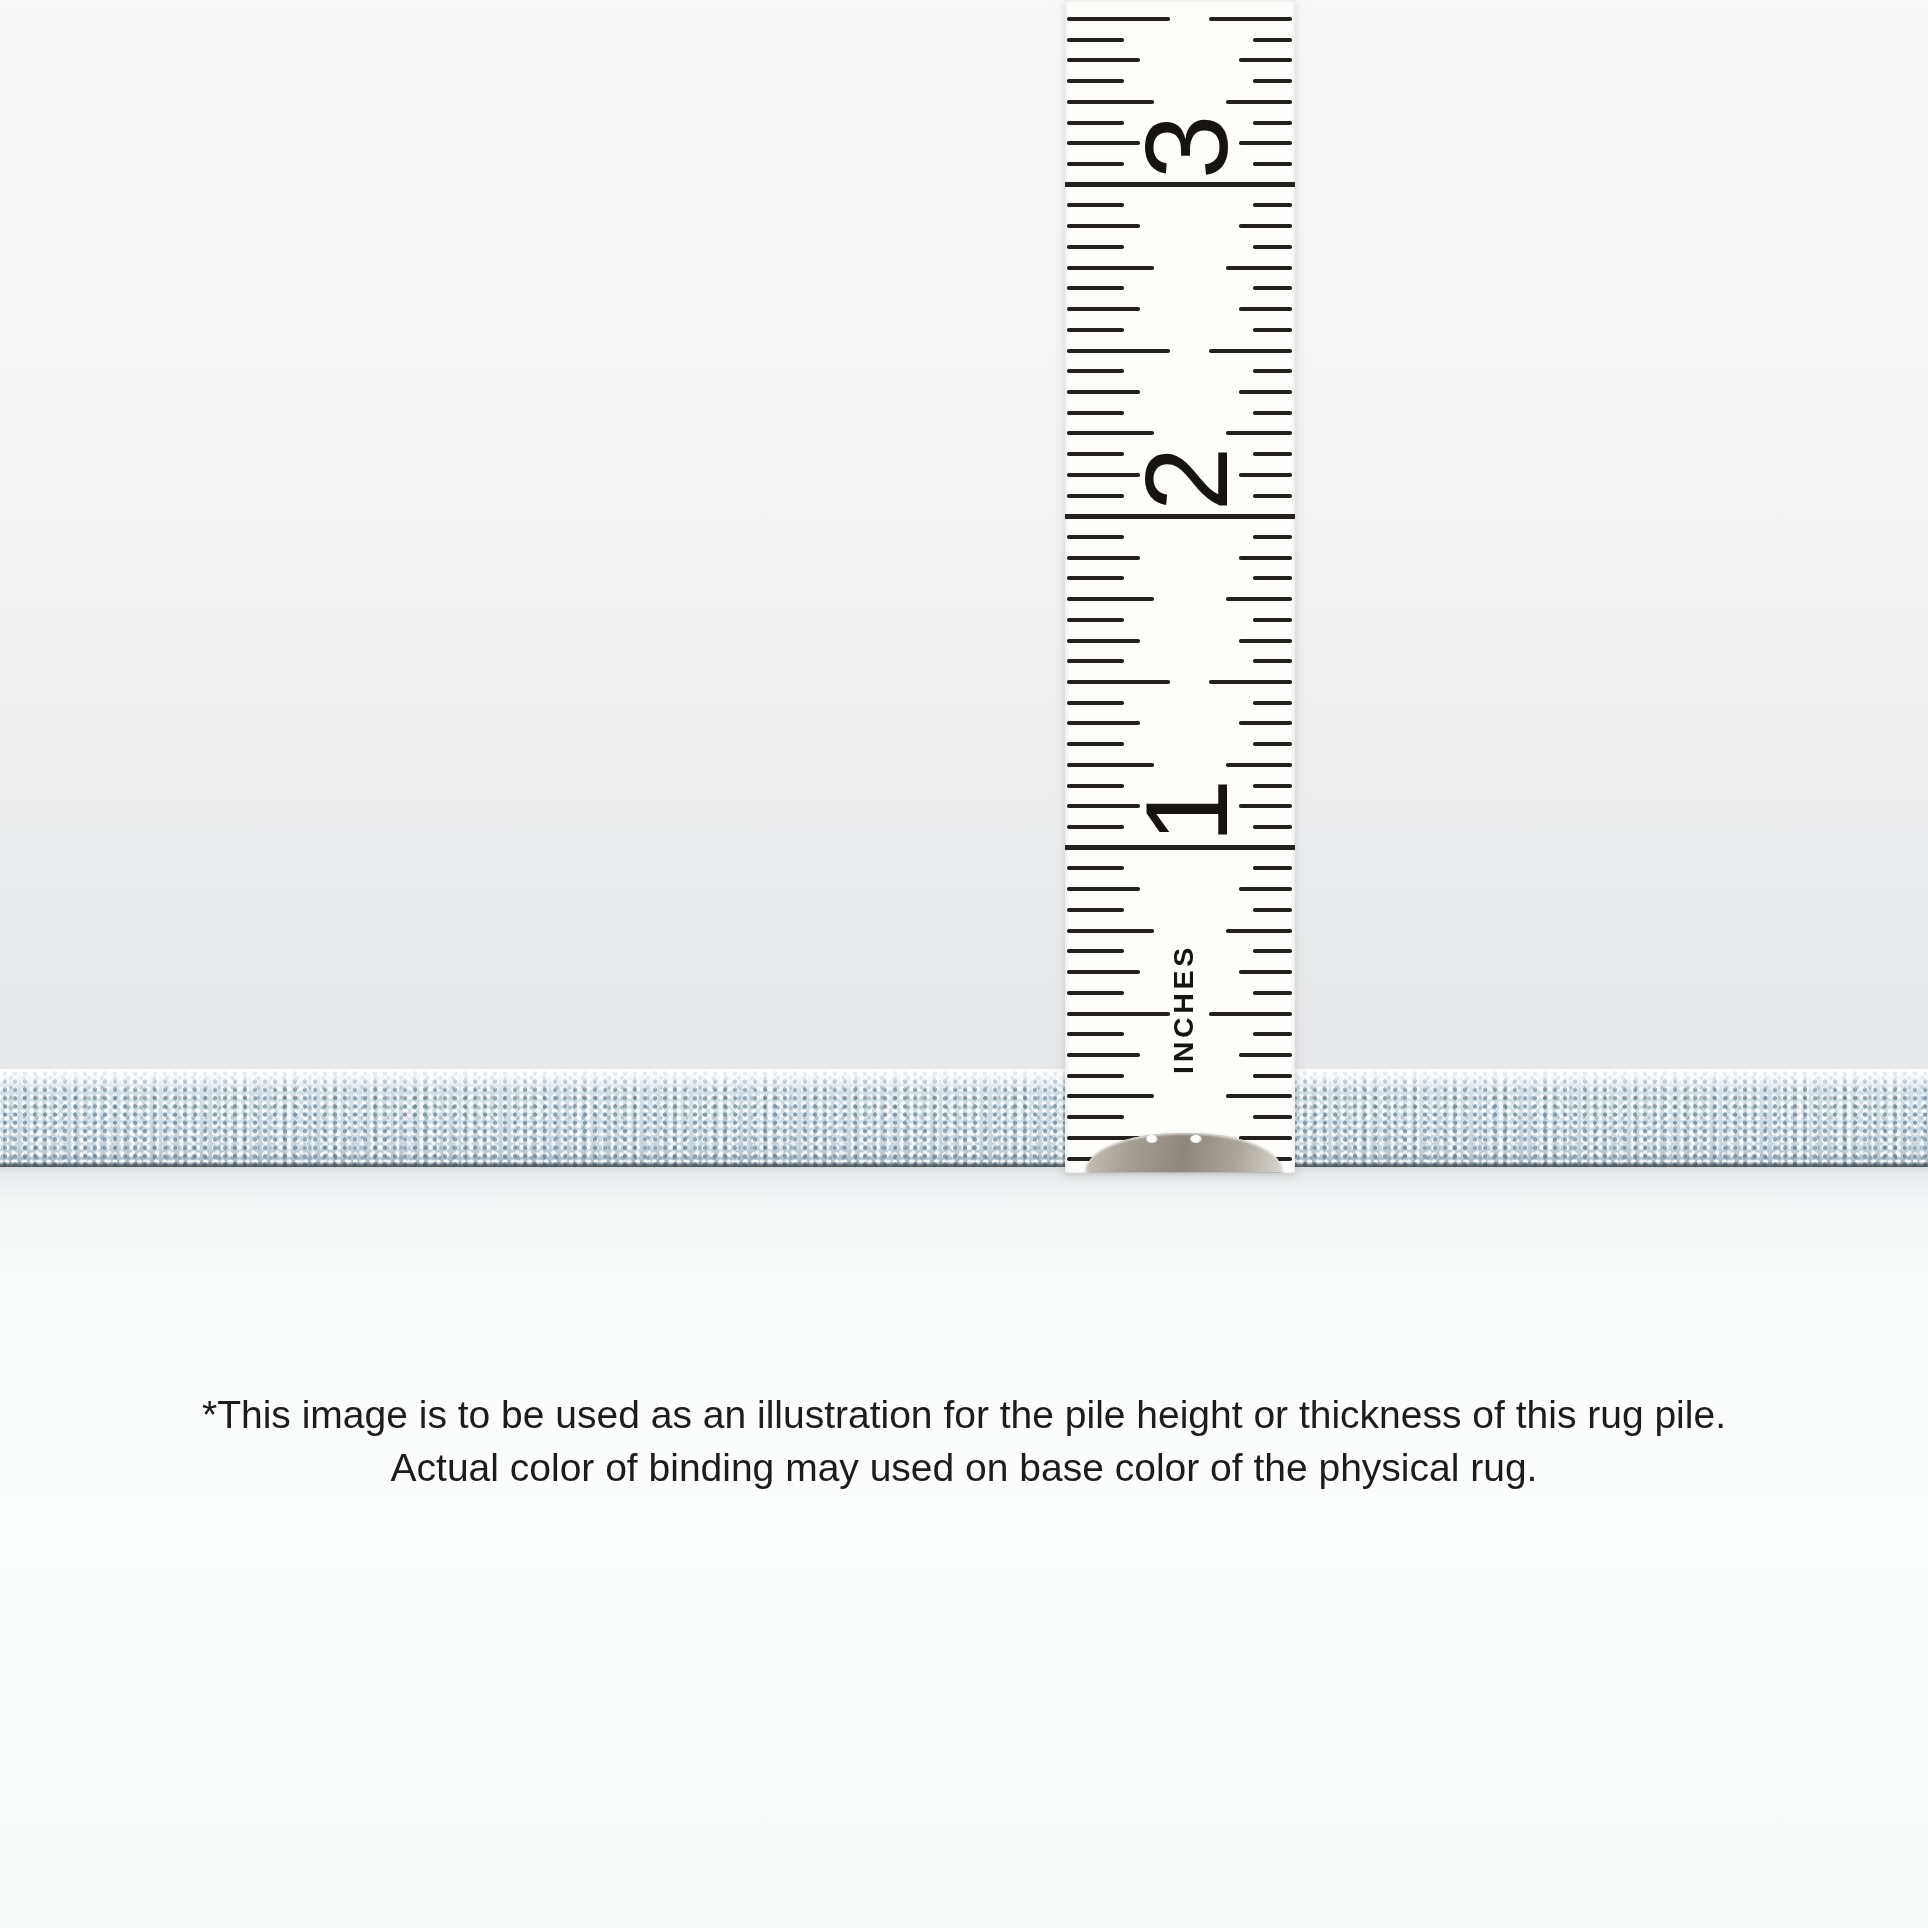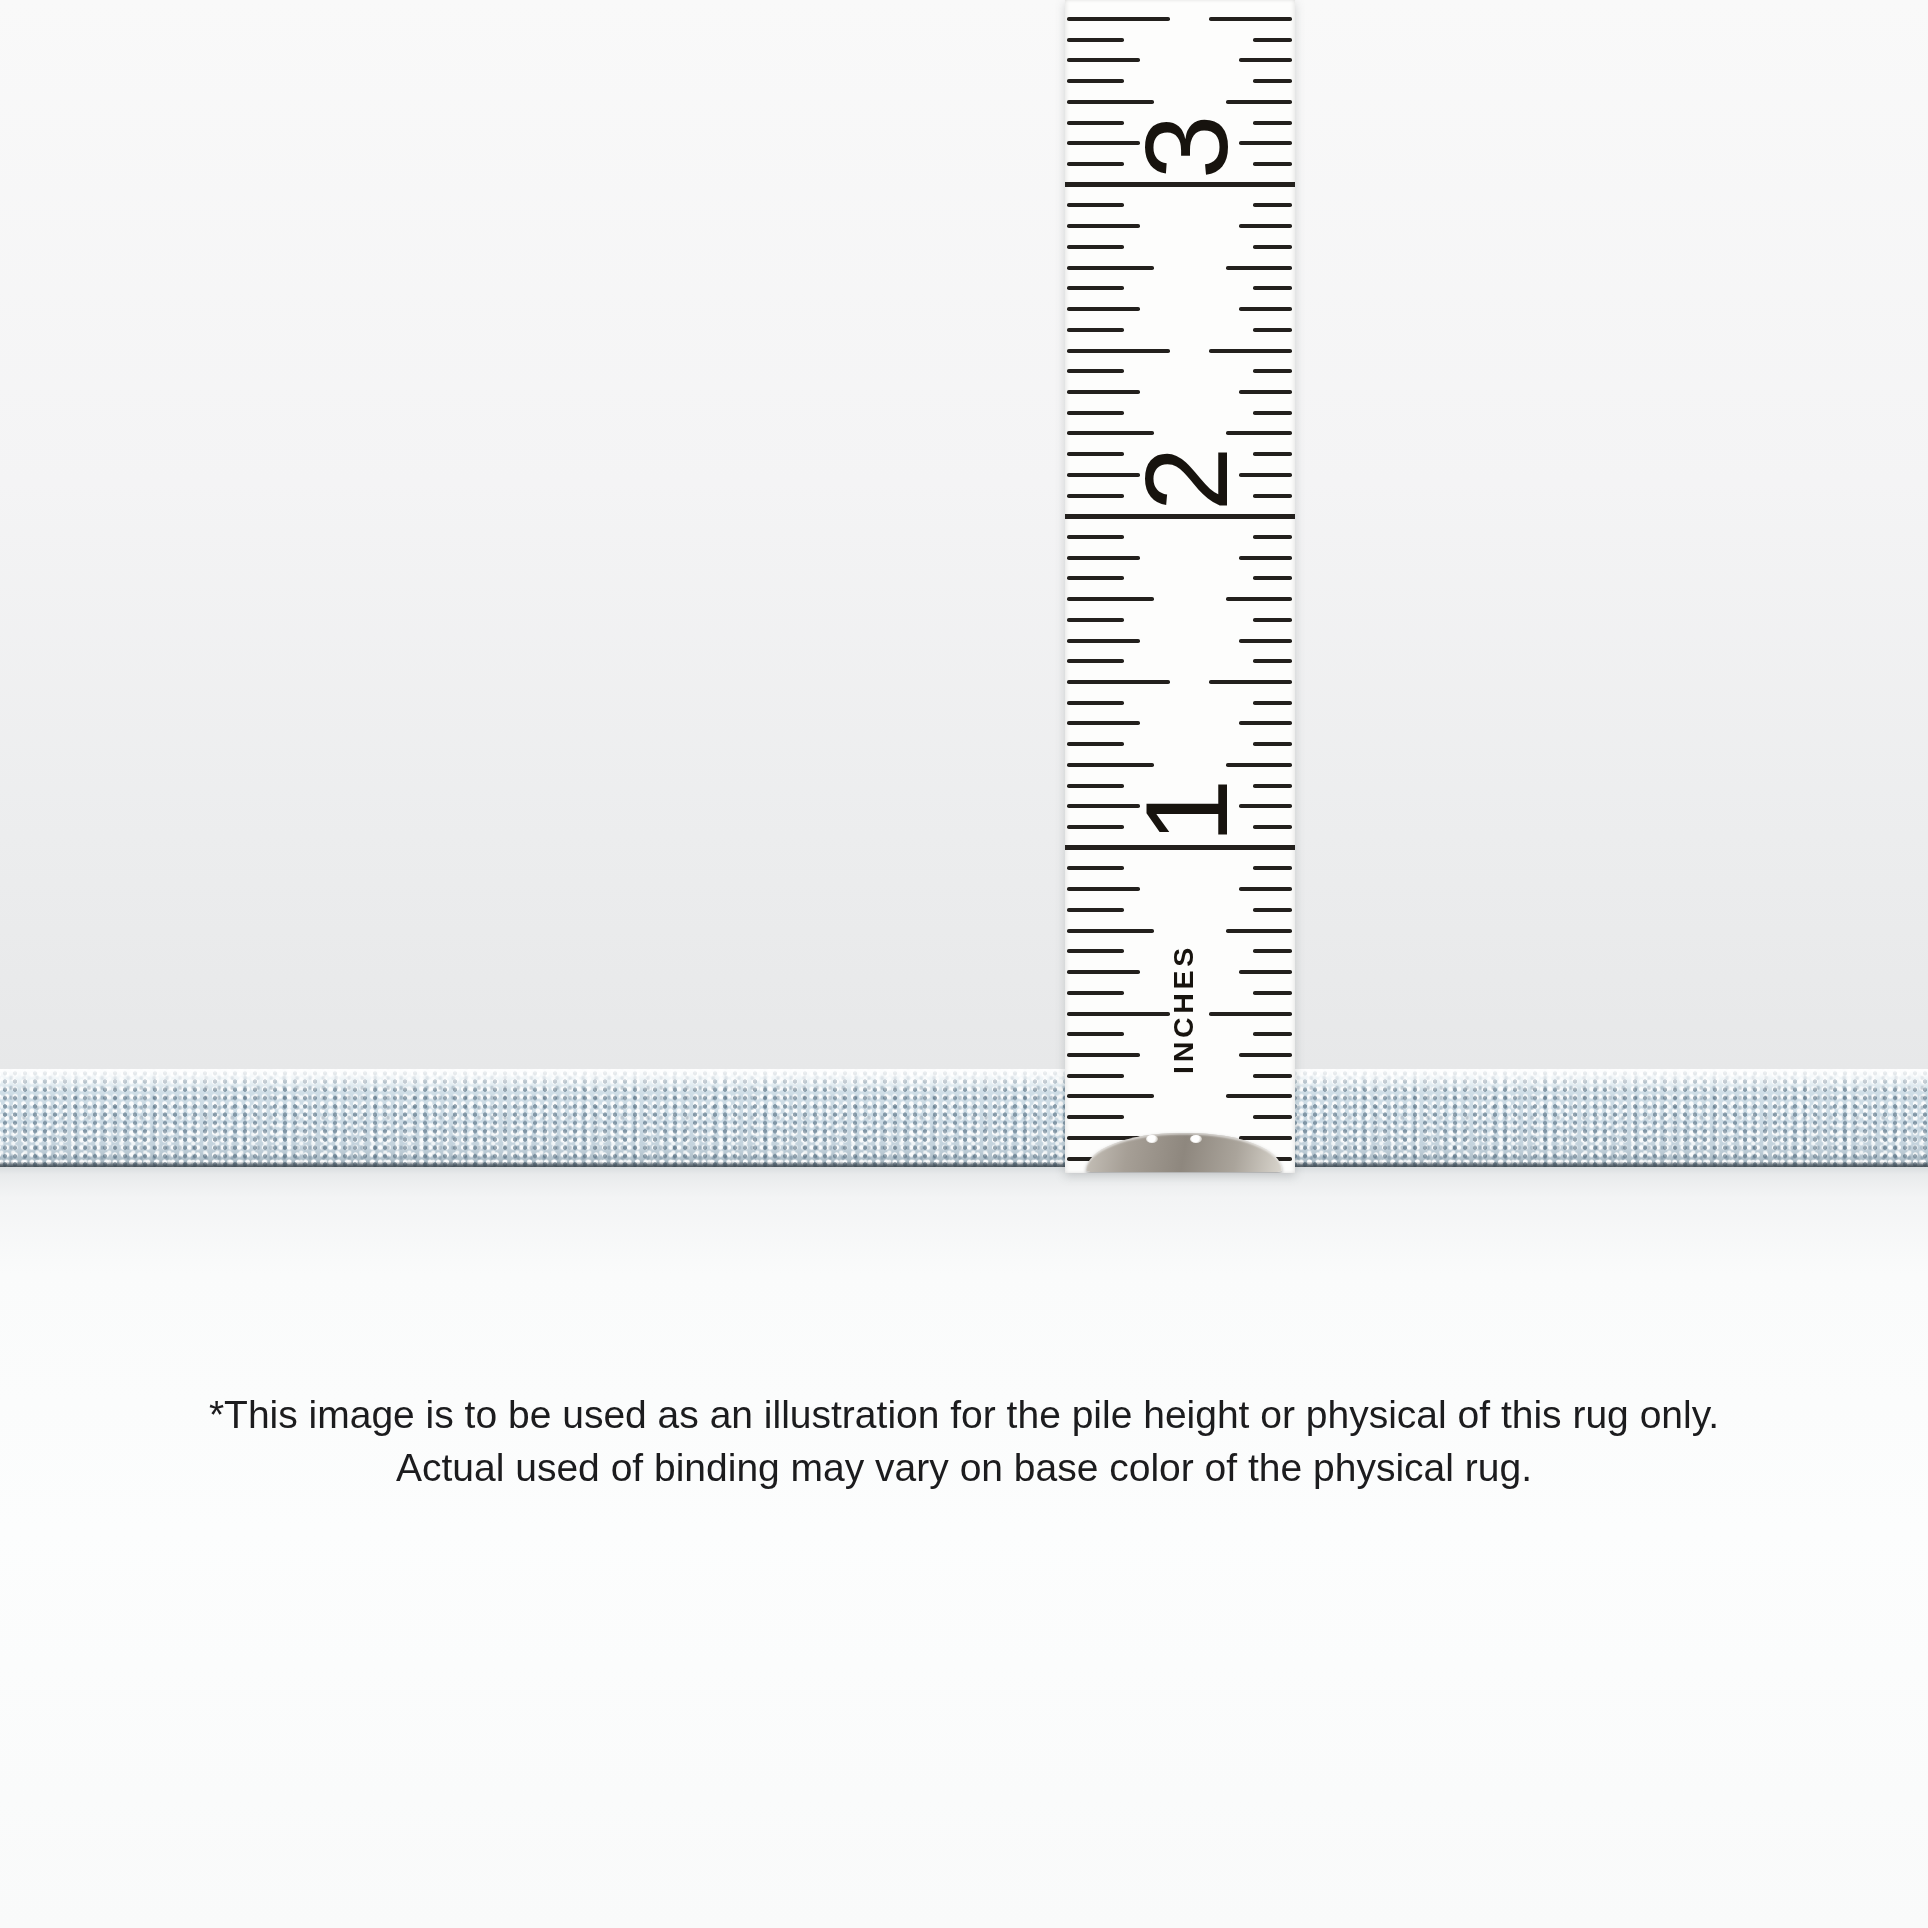--- a/index.html
+++ b/index.html
@@ -212,18 +212,18 @@
 
     <span class="ruler-unit" style="left:118px;top:1009px;">INCHES</span>
 
     <div class="end-clip">
       <div class="rivet r1"></div>
       <div class="rivet r2"></div>
     </div>
   </div>
 
   <div class="caption">
-    <div>*This image is to be used as an illustration for the pile height or physical of this rug only.</div>
-    <div>Actual used of binding may vary on base color of the physical rug.</div>
+    <div>*This image is to be used as an illustration for the pile height or thickness of this rug pile.</div>
+    <div>Actual color of binding may used on base color of the physical rug.</div>
   </div>
 
 </div>
 
 
 </body></html>

